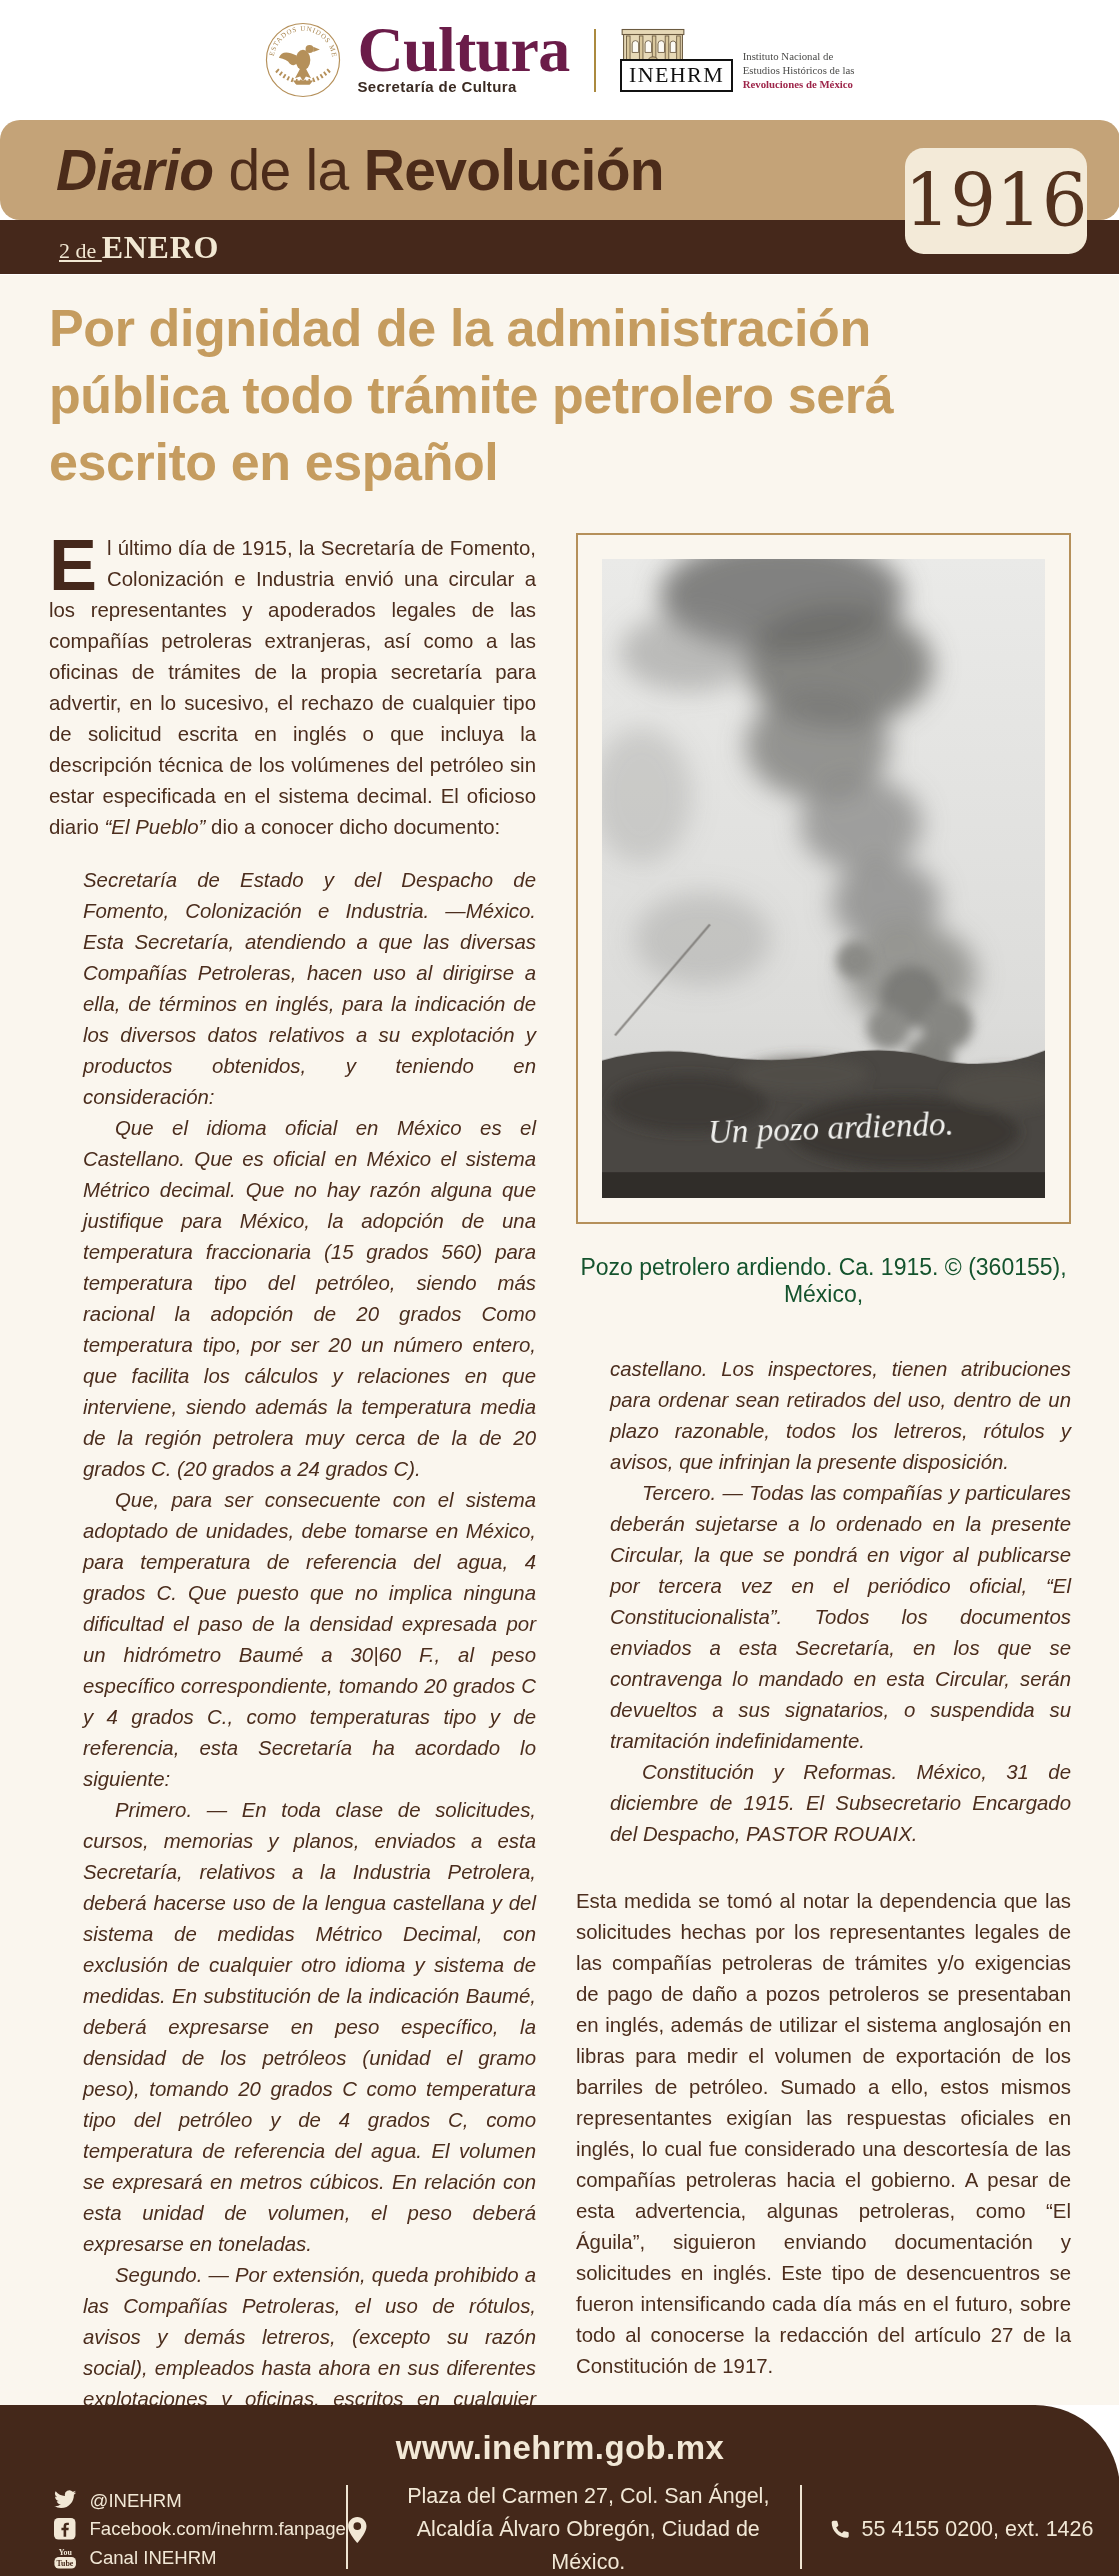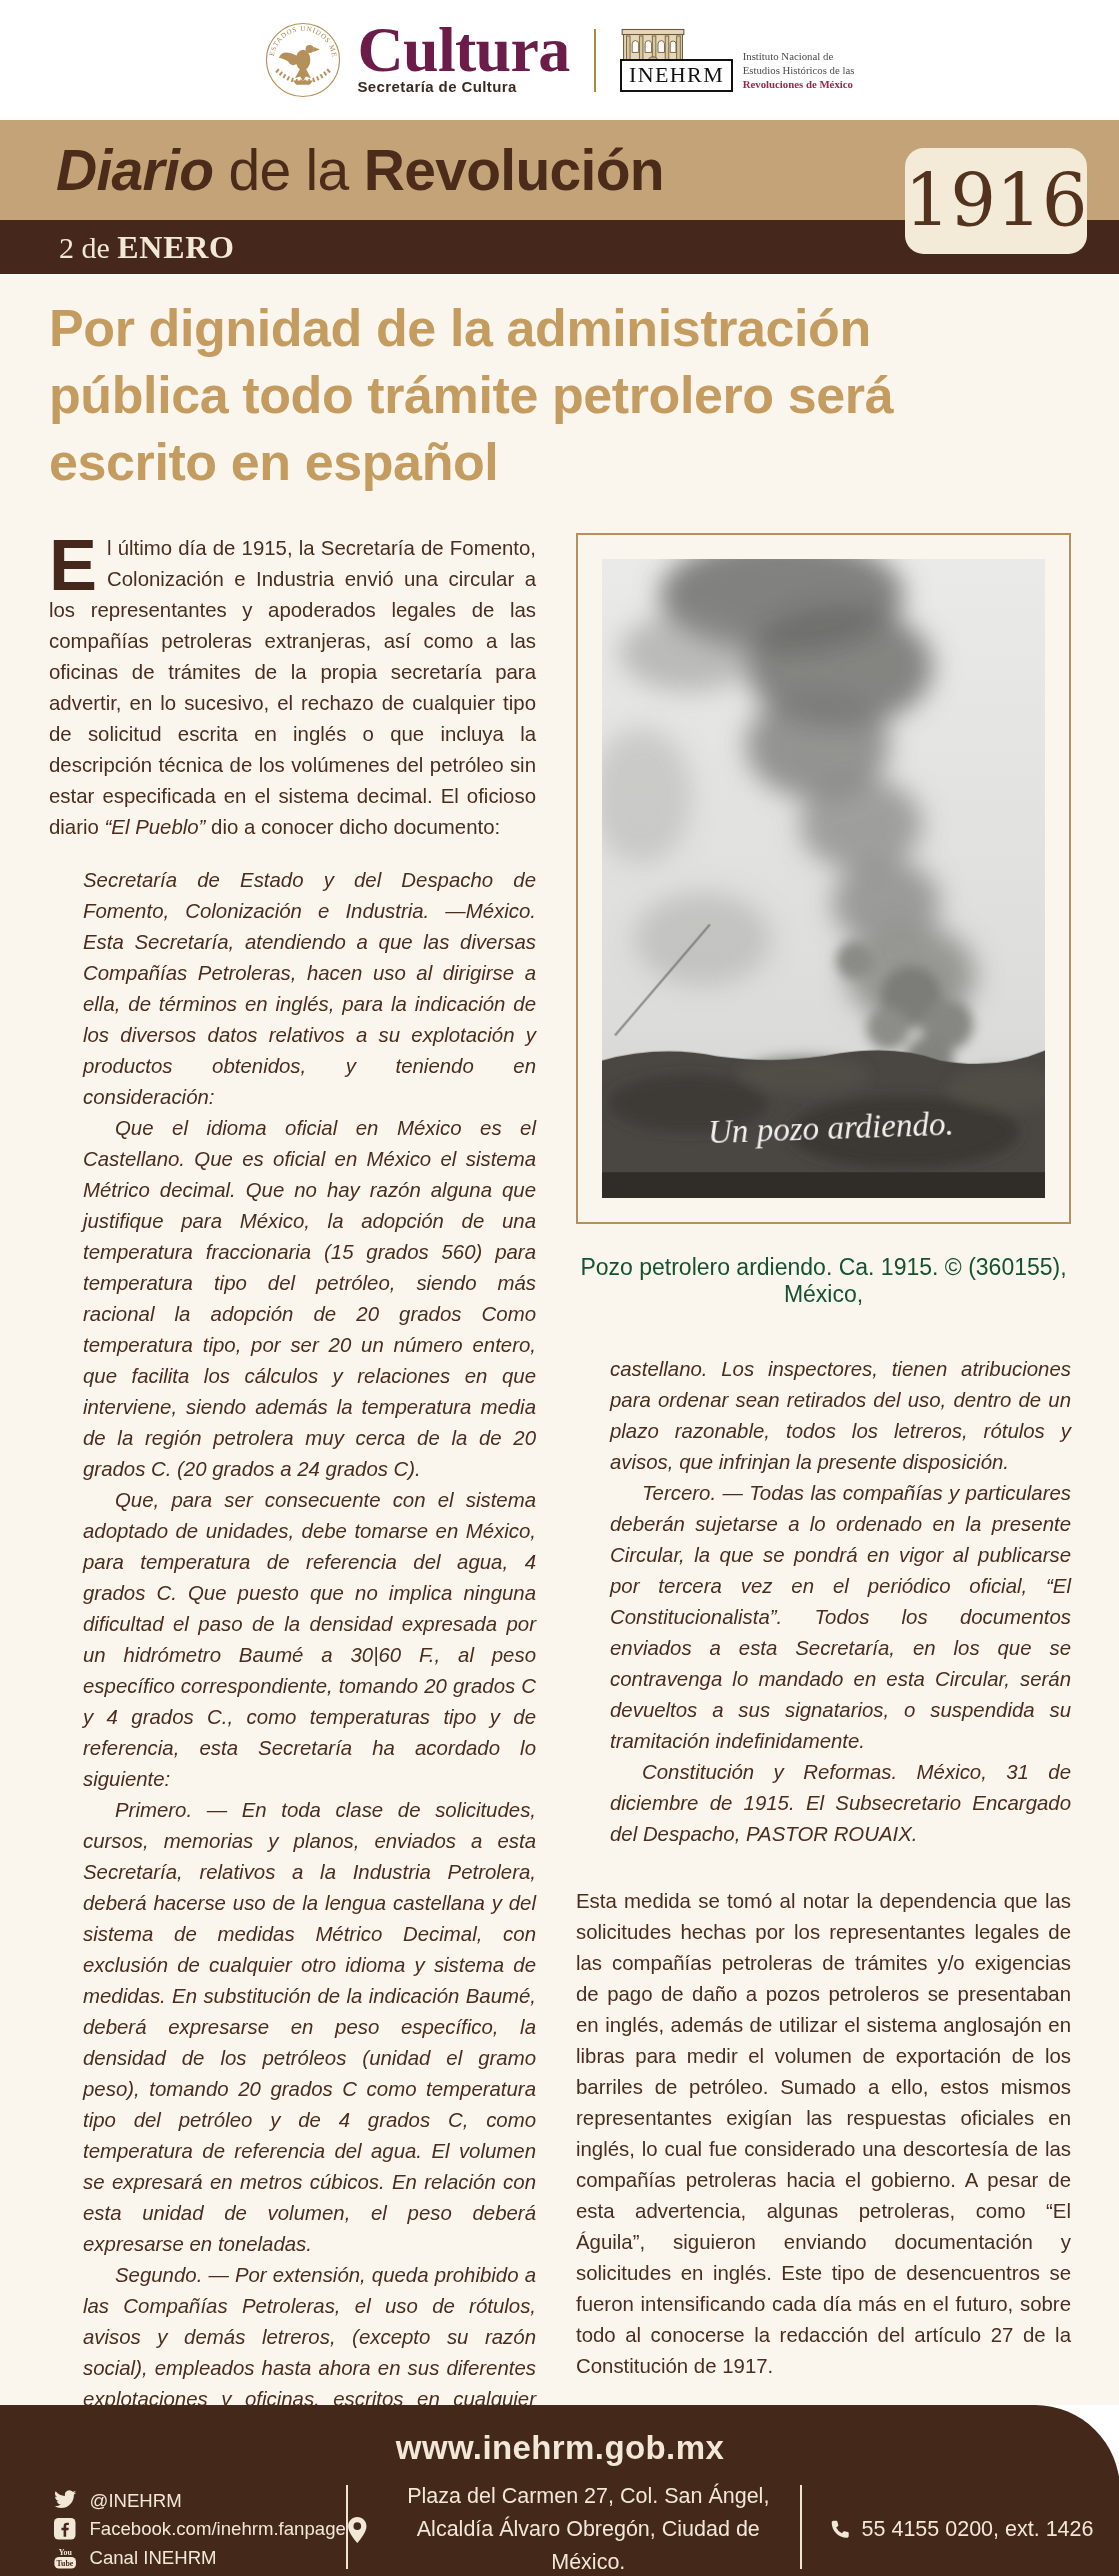--- a/index.html
+++ b/index.html
@@ -18,28 +18,28 @@
   .cultura-sub { font-size:15px; font-weight:bold; color:#3a2a22; margin-top:2.9px; letter-spacing:0.4px; }
   .logo-divider { width:2.2px; height:63px; background:#ab8a3f; margin-right:24.4px; }
   .inehrm-block { display:flex; align-items:flex-end; }
   .inehrm-left { display:flex; flex-direction:column; align-items:flex-start; }
   .inehrm-building { width:66px; height:36px; margin-bottom:-5px; position:relative; z-index:0; }
   .inehrm-box { position:relative; z-index:1; background:#fff; border:2.2px solid #111; padding:0.7px 6.5px 2.2px;
     font-family:"Liberation Serif", serif; font-size:22px; letter-spacing:1.4px; color:#111; }
   .inehrm-lines { margin-left:10px; padding-bottom:1.4px; font-family:"Liberation Serif", serif; font-size:10.8px; line-height:14px; color:#4c4c4a; }
   .inehrm-lines .maroon { color:#9d2449; font-weight:bold; }
   
-  .band-tan { height:100px; background:#c4a378; display:flex; align-items:center; padding-left:56px; }
+  .band-tan { height:100px; background:#c4a378; display:flex; align-items:center; padding-left:56px;border-radius:20px; }
   .diario { font-size:57px; color:#4b2b1a; letter-spacing:-0.7px; white-space:pre; }
   .diario .w-it { font-style:italic; font-weight:bold; }
   .diario .w-reg { font-weight:normal; }
   .diario .w-b { font-weight:bold; }
   .band-brown { height:54px; background:#45281b; display:flex; align-items:center; padding-left:59px; }
   .dateline { font-family:"Liberation Serif", serif; color:#f2e8d3; white-space:pre; }
-  .dateline .d-pre { font-size:30px; }
+  .dateline .d-pre { font-size:22px;text-decoration:underline; }
   .dateline .d-month { font-size:32px; font-weight:bold; letter-spacing:0.7px; }
   .year-box { position:absolute; left:905px; top:148px; width:182px; height:106px;
     background:#f3ead8; border-radius:18.6px; display:flex; align-items:center; justify-content:center;
     font-family:"DejaVu Serif", serif; font-size:72px; color:#53321e; }
   
   .main { position:absolute; top:275px; left:0; width:1120px; height:2130px; background:#faf6ee; overflow:hidden; }
   .headline { margin:20px 0 0 49px; width:860px; font-size:52px; line-height:67px; font-weight:bold; color:#c59c5f; letter-spacing:-0.4px; }
   .columns { display:flex; margin:37px 0 0 49px; }
   .col-left { width:487px; margin-right:40px; }
   .col-right { width:495px; }

